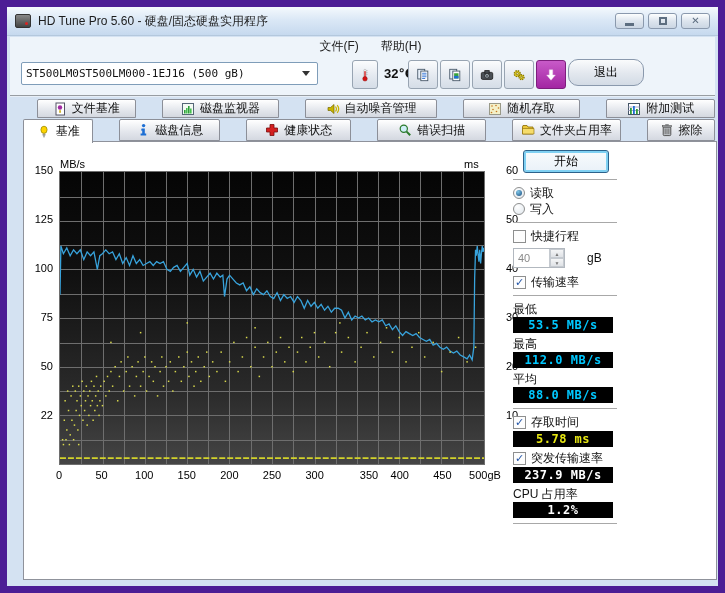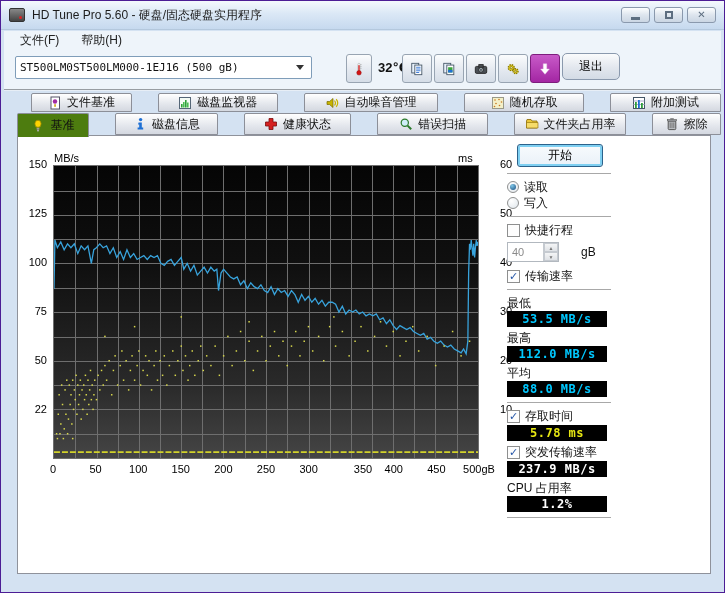--- a/index.html
+++ b/index.html
@@ -1,73 +1,73 @@
 <!DOCTYPE html>
 <html><head>
 <meta charset="utf-8">
 <style>
   * { margin:0; padding:0; box-sizing:border-box; }
   html,body { background:#9fb6cc; }
   body { font-family:"Liberation Sans","DejaVu Sans",sans-serif; font-size:12px; color:#111; }
 
   .window { position:relative; width:725px; height:593px; background:#d4e2f2;
-            border:1px solid #4c1d95; overflow:hidden; }
+            border:7px solid #4c1d95; overflow:hidden; }
 
   
   .titlebar { position:absolute; top:0; left:0; right:0; height:29px;
               background:linear-gradient(#f4f9fd,#dbe8f6 45%,#c6d9ee);
               border-bottom:1px solid #b4c8dd; display:flex; align-items:center; padding:0 8px; }
   .app-icon { width:16px; height:14px; margin-right:7px; position:relative;
               background:linear-gradient(#888,#444); border-radius:2px; border:1px solid #333; }
   .app-icon::after { content:""; position:absolute; right:2px; bottom:2px; width:3px; height:3px;
                      background:#d22; border-radius:50%; }
   .title-text { font-size:12px; color:#1c1c1c; }
   .winbtns { margin-left:auto; display:flex; gap:4px; }
   .winbtn { width:29px; height:16px; border:1px solid #8a99ad; border-radius:3px;
             background:linear-gradient(#fdfefe,#dde5ee 50%,#cbd6e3);
             display:flex; align-items:center; justify-content:center; cursor:default; }
   .glyph-min { width:9px; height:3px; background:#5d6e80; margin-top:6px; }
   .glyph-restore { width:8px; height:8px; border:2px solid #5d6e80; }
   .glyph-close { font-size:10px; font-weight:bold; color:#5d6e80; line-height:1; }
 
   
   .menubar { position:absolute; top:30px; left:3px; right:3px; height:18px; background:#eef4fa;
-             display:flex; align-items:center; gap:22px; padding-left:16px; font-size:12px; }
+             display:flex; align-items:center; gap:22px; padding-left:16px; font-size:12px;justify-content:center; }
   .menu-item { color:#222; }
 
   
   .toolbar { position:absolute; top:48px; left:3px; right:3px; height:42px; background:#eef4fa;
              border-bottom:2px groove #e7eef6; display:flex; align-items:center; }
   .combo { position:absolute; left:11px; top:7px; width:297px; height:23px; background:#fff;
            border:1px solid #7f9db9; border-radius:2px; display:flex; align-items:center;
            padding:0 4px; font-family:"DejaVu Sans Mono","Liberation Mono",monospace; font-size:11px; }
   .combo-arrow { margin-left:auto; width:0; height:0; border-left:4px solid transparent;
                  border-right:4px solid transparent; border-top:5px solid #333; margin-right:3px; }
   .tool-btn { height:29px; border:1px solid #98a4b2; border-radius:3px;
               background:linear-gradient(#fbfcfd,#e4e9f0 55%,#d5dde7);
               display:flex; align-items:center; justify-content:center; }
   .thermo-btn { position:absolute; left:342px; top:5px; width:26px; }
   .temp-text { position:absolute; left:374px; top:11px; font-size:13px; font-weight:bold; }
   .tgroup { position:absolute; left:398px; top:5px; display:flex; gap:2px; }
   .tgroup .tool-btn { width:30px; }
   .tool-btn.update { background:linear-gradient(#c85ac8,#a326a3); border-color:#7d1d7d; }
-  .exit-btn { position:absolute; left:558px; top:4px; width:58px; height:27px;
-              border:1px solid #8a99ad; border-radius:5px; font-size:12px;
+  .exit-btn { position:absolute; left:558px; top:4px; width:76px; height:27px;
+              border:1px solid #8a99ad; border-radius:10px; font-size:12px;
               background:linear-gradient(#fafbfc,#e2e7ee 55%,#d3dbe5); }
 
   
   .tabs-row { position:absolute; left:3px; right:3px; display:flex;gap:26px; }
   .row1 { top:92px; height:19px; padding-left:27px; }
   .row2 { top:112px; height:22px; padding-left:13px; }
   .tab { display:flex; align-items:center; justify-content:center; gap:5px;
          border:1px solid #8c8f98; border-radius:2px 2px 0 0; font-size:12px;
          background:linear-gradient(#ffffff,#e3e6ec 60%,#d4d8e0); cursor:default; }
   .row1 .tab { height:19px; }
   .row2 .tab { height:22px; }
-  .tab.active { background:#4d7c0f; border-bottom:none; height:24px; z-index:5; position:relative; }
+  .tab.active { background:#ffffff; border-bottom:none; height:24px; z-index:5; position:relative; }
   .ticon { width:14px; height:14px; flex:0 0 auto; }
 
   
   .content { position:absolute; top:134px; left:16px; width:694px; height:439px;
              background:#fff; border:1px solid #8f929b; z-index:2; }
 
   
   .chart-wrap { position:absolute; left:0; top:14px; width:500px; height:330px; }
   .plot { position:absolute; left:35px; top:15px; width:426px; height:294px;
           border:1px solid #6e6e6e;

